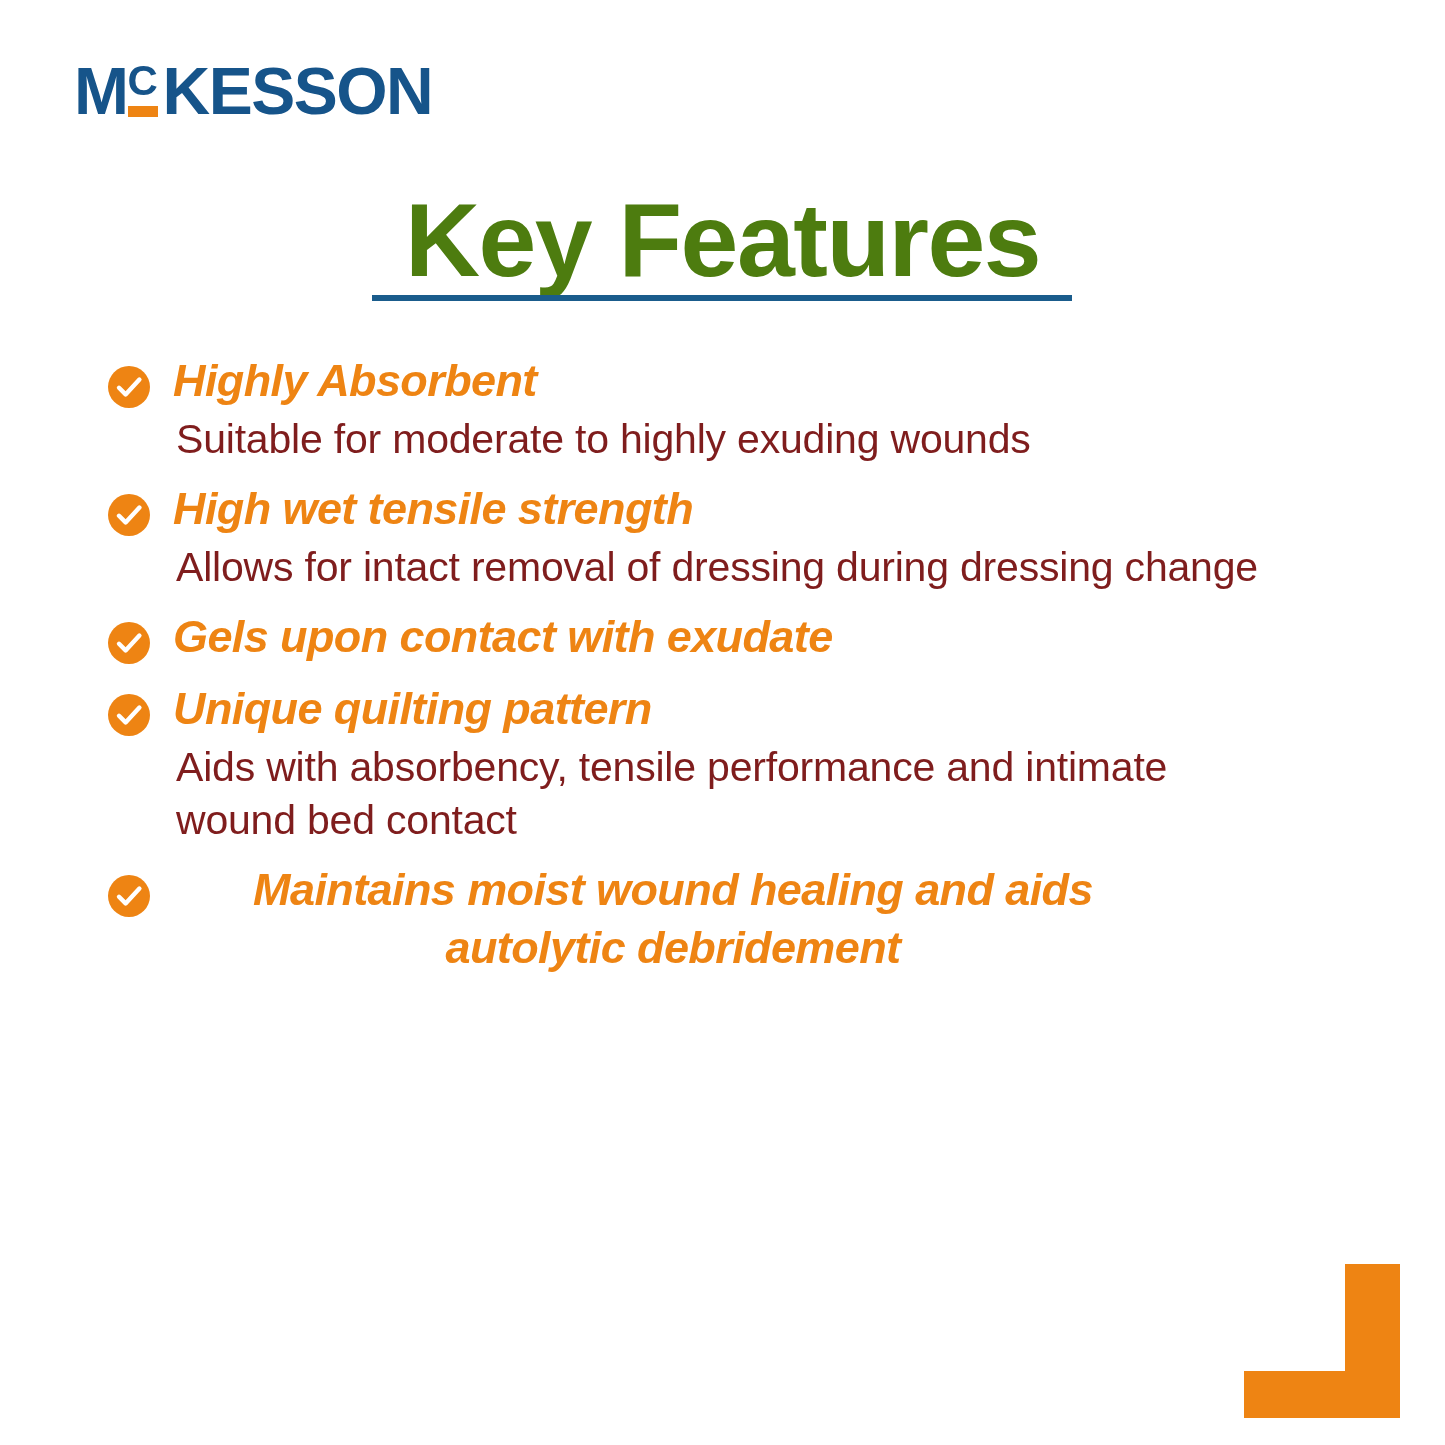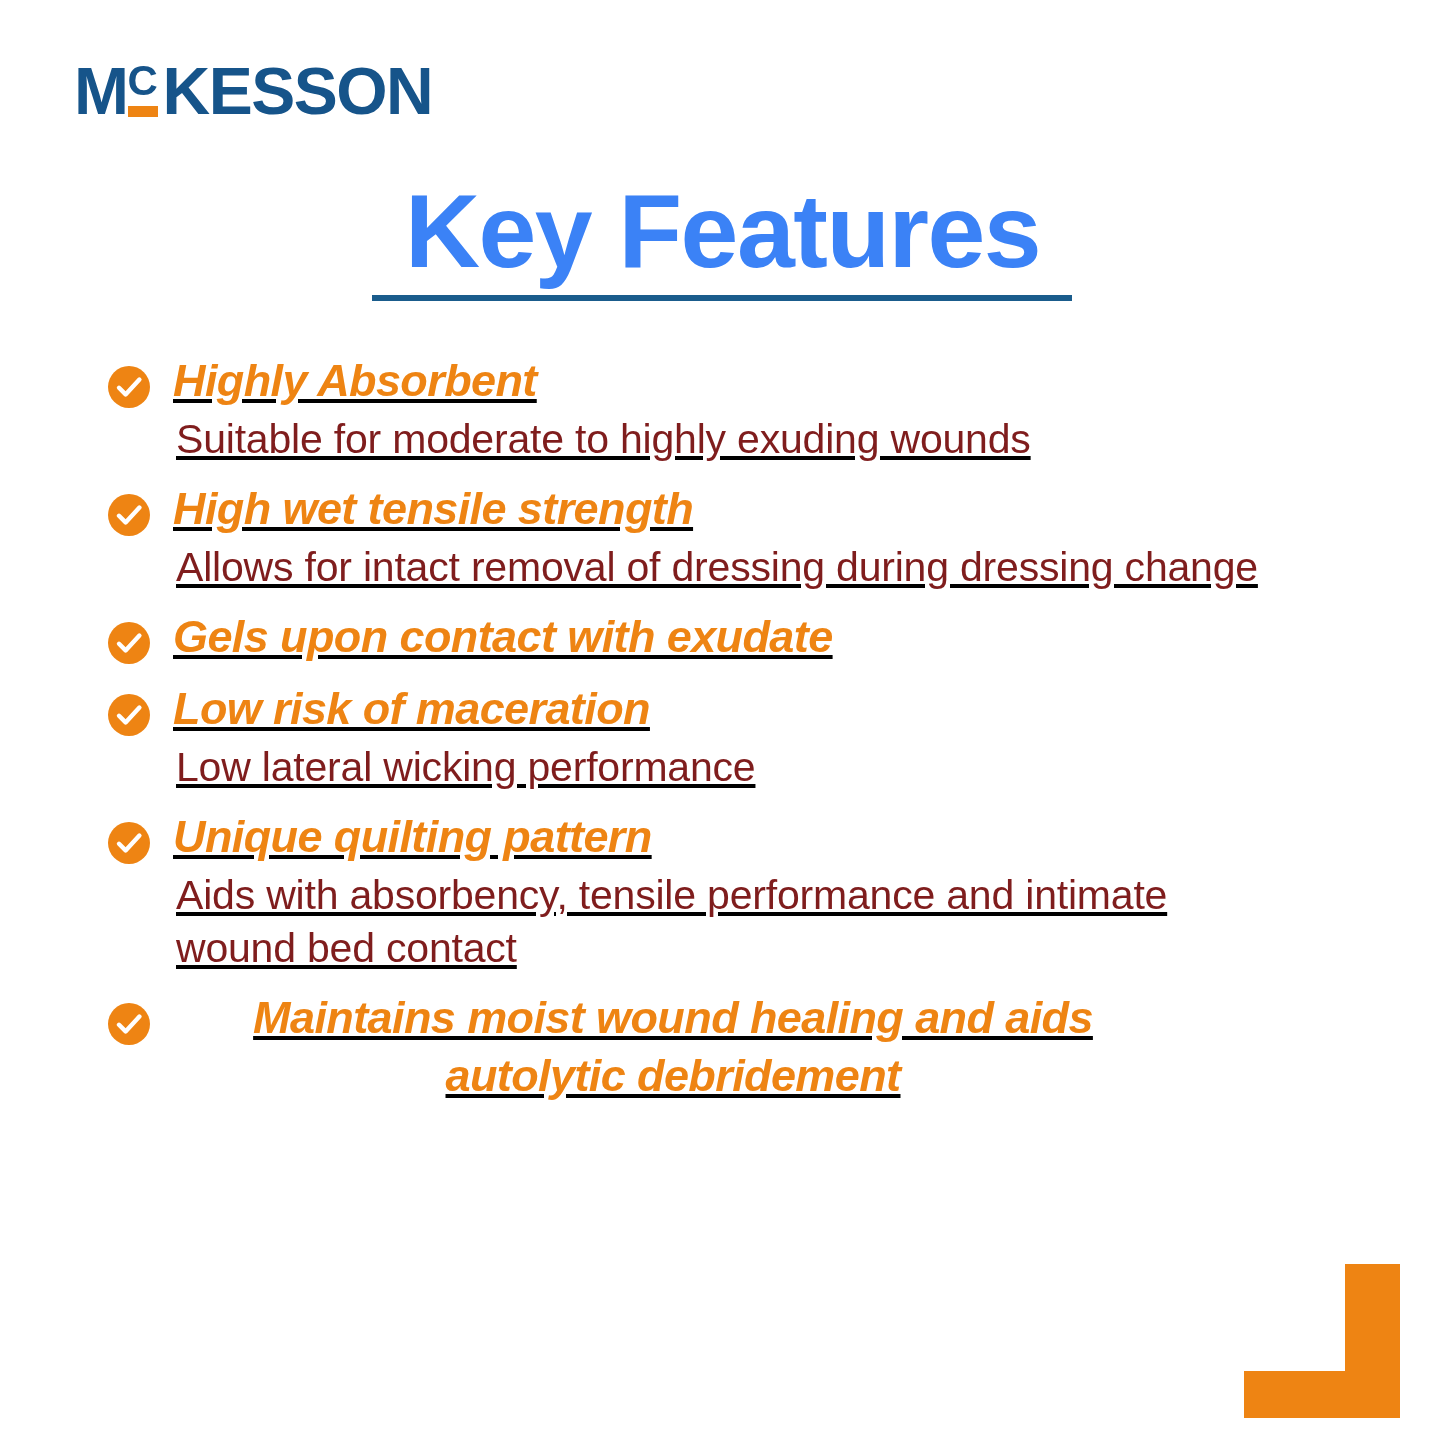--- a/index.html
+++ b/index.html
@@ -70,23 +70,23 @@
     left: 0;
     top: 168px;
     width: 1445px;
     text-align: center;
   }
   .title {
     font-family: "Liberation Sans", sans-serif;
     font-weight: bold;
     font-size: 104px;
     line-height: 112px;
-    color: #3b82f6;
+    color: #4d7c0f;
     letter-spacing: -1.5px;
-    margin: 7px;
+    margin: 16px;
   }
   .title-rule {
     position: absolute;
     left: 372px;
     top: 295px;
     width: 700px;
     height: 6px;
     background: #1A5C8C;
   }
 
@@ -95,21 +95,20 @@
     position: absolute;
     left: 0;
     top: 352px;
     width: 1445px;
   }
   .feature {
     position: relative;
     padding-left: 110px;
     padding-right: 60px;
     margin-bottom: 14px;
-    text-decoration: underline;
   }
   .check-icon {
     position: absolute;
     left: 108px;
     top: 14px;
     width: 42px;
     height: 42px;
     display: block;
   }
   .feature-heading {
@@ -202,28 +201,20 @@
   </div>
 
   <div class="feature">
     <svg class="check-icon" viewBox="0 0 42 42">
       <circle cx="21" cy="21" r="21" fill="#EE8413"></circle>
       <path d="M11 21.8 L17.6 28.4 L31.4 13.6" fill="none" stroke="#ffffff" stroke-width="4.4" stroke-linecap="round" stroke-linejoin="round"></path>
     </svg>
     <p class="feature-heading">Gels upon contact with exudate</p>
   </div>
 
-  <div class="feature">
-    <svg class="check-icon" viewBox="0 0 42 42">
-      <circle cx="21" cy="21" r="21" fill="#EE8413"></circle>
-      <path d="M11 21.8 L17.6 28.4 L31.4 13.6" fill="none" stroke="#ffffff" stroke-width="4.4" stroke-linecap="round" stroke-linejoin="round"></path>
-    </svg>
-    <p class="feature-heading">Low risk of maceration</p>
-    <p class="feature-desc">Low lateral wicking performance</p>
-  </div>
 
   <div class="feature">
     <svg class="check-icon" viewBox="0 0 42 42">
       <circle cx="21" cy="21" r="21" fill="#EE8413"></circle>
       <path d="M11 21.8 L17.6 28.4 L31.4 13.6" fill="none" stroke="#ffffff" stroke-width="4.4" stroke-linecap="round" stroke-linejoin="round"></path>
     </svg>
     <p class="feature-heading">Unique quilting pattern</p>
     <p class="feature-desc w-desc-5">Aids with absorbency, tensile performance and intimate wound bed contact</p>
   </div>
 

